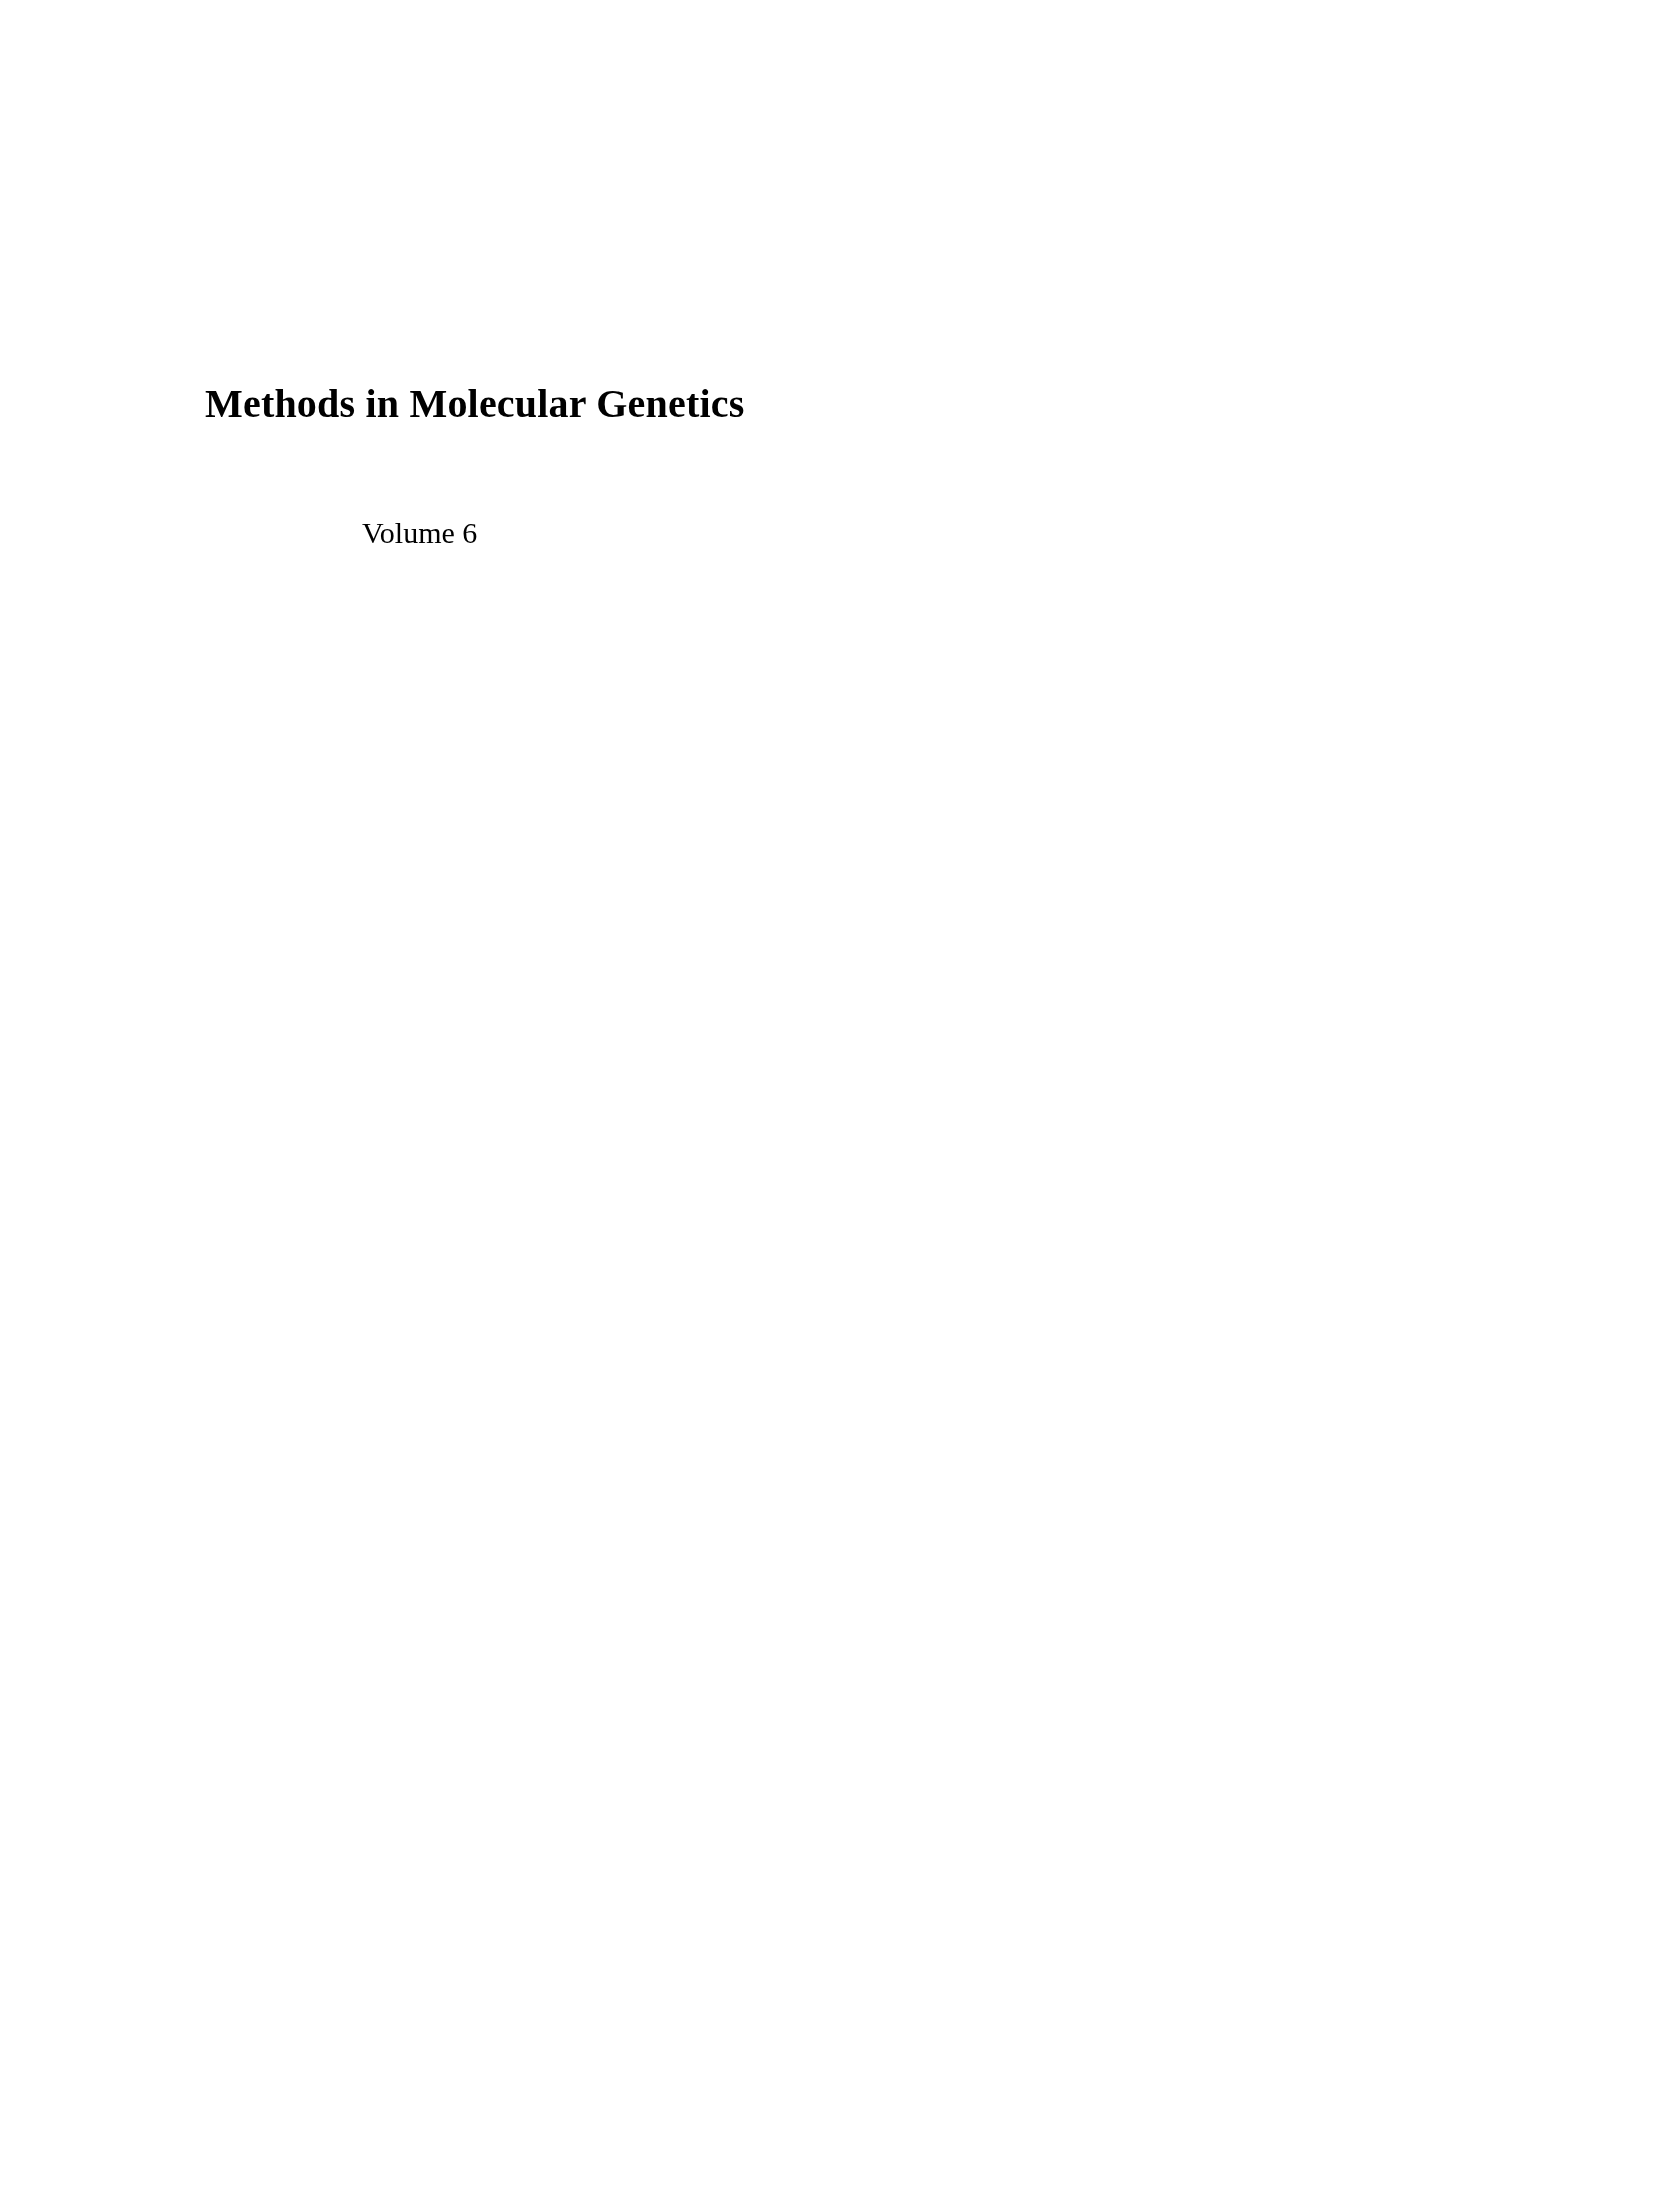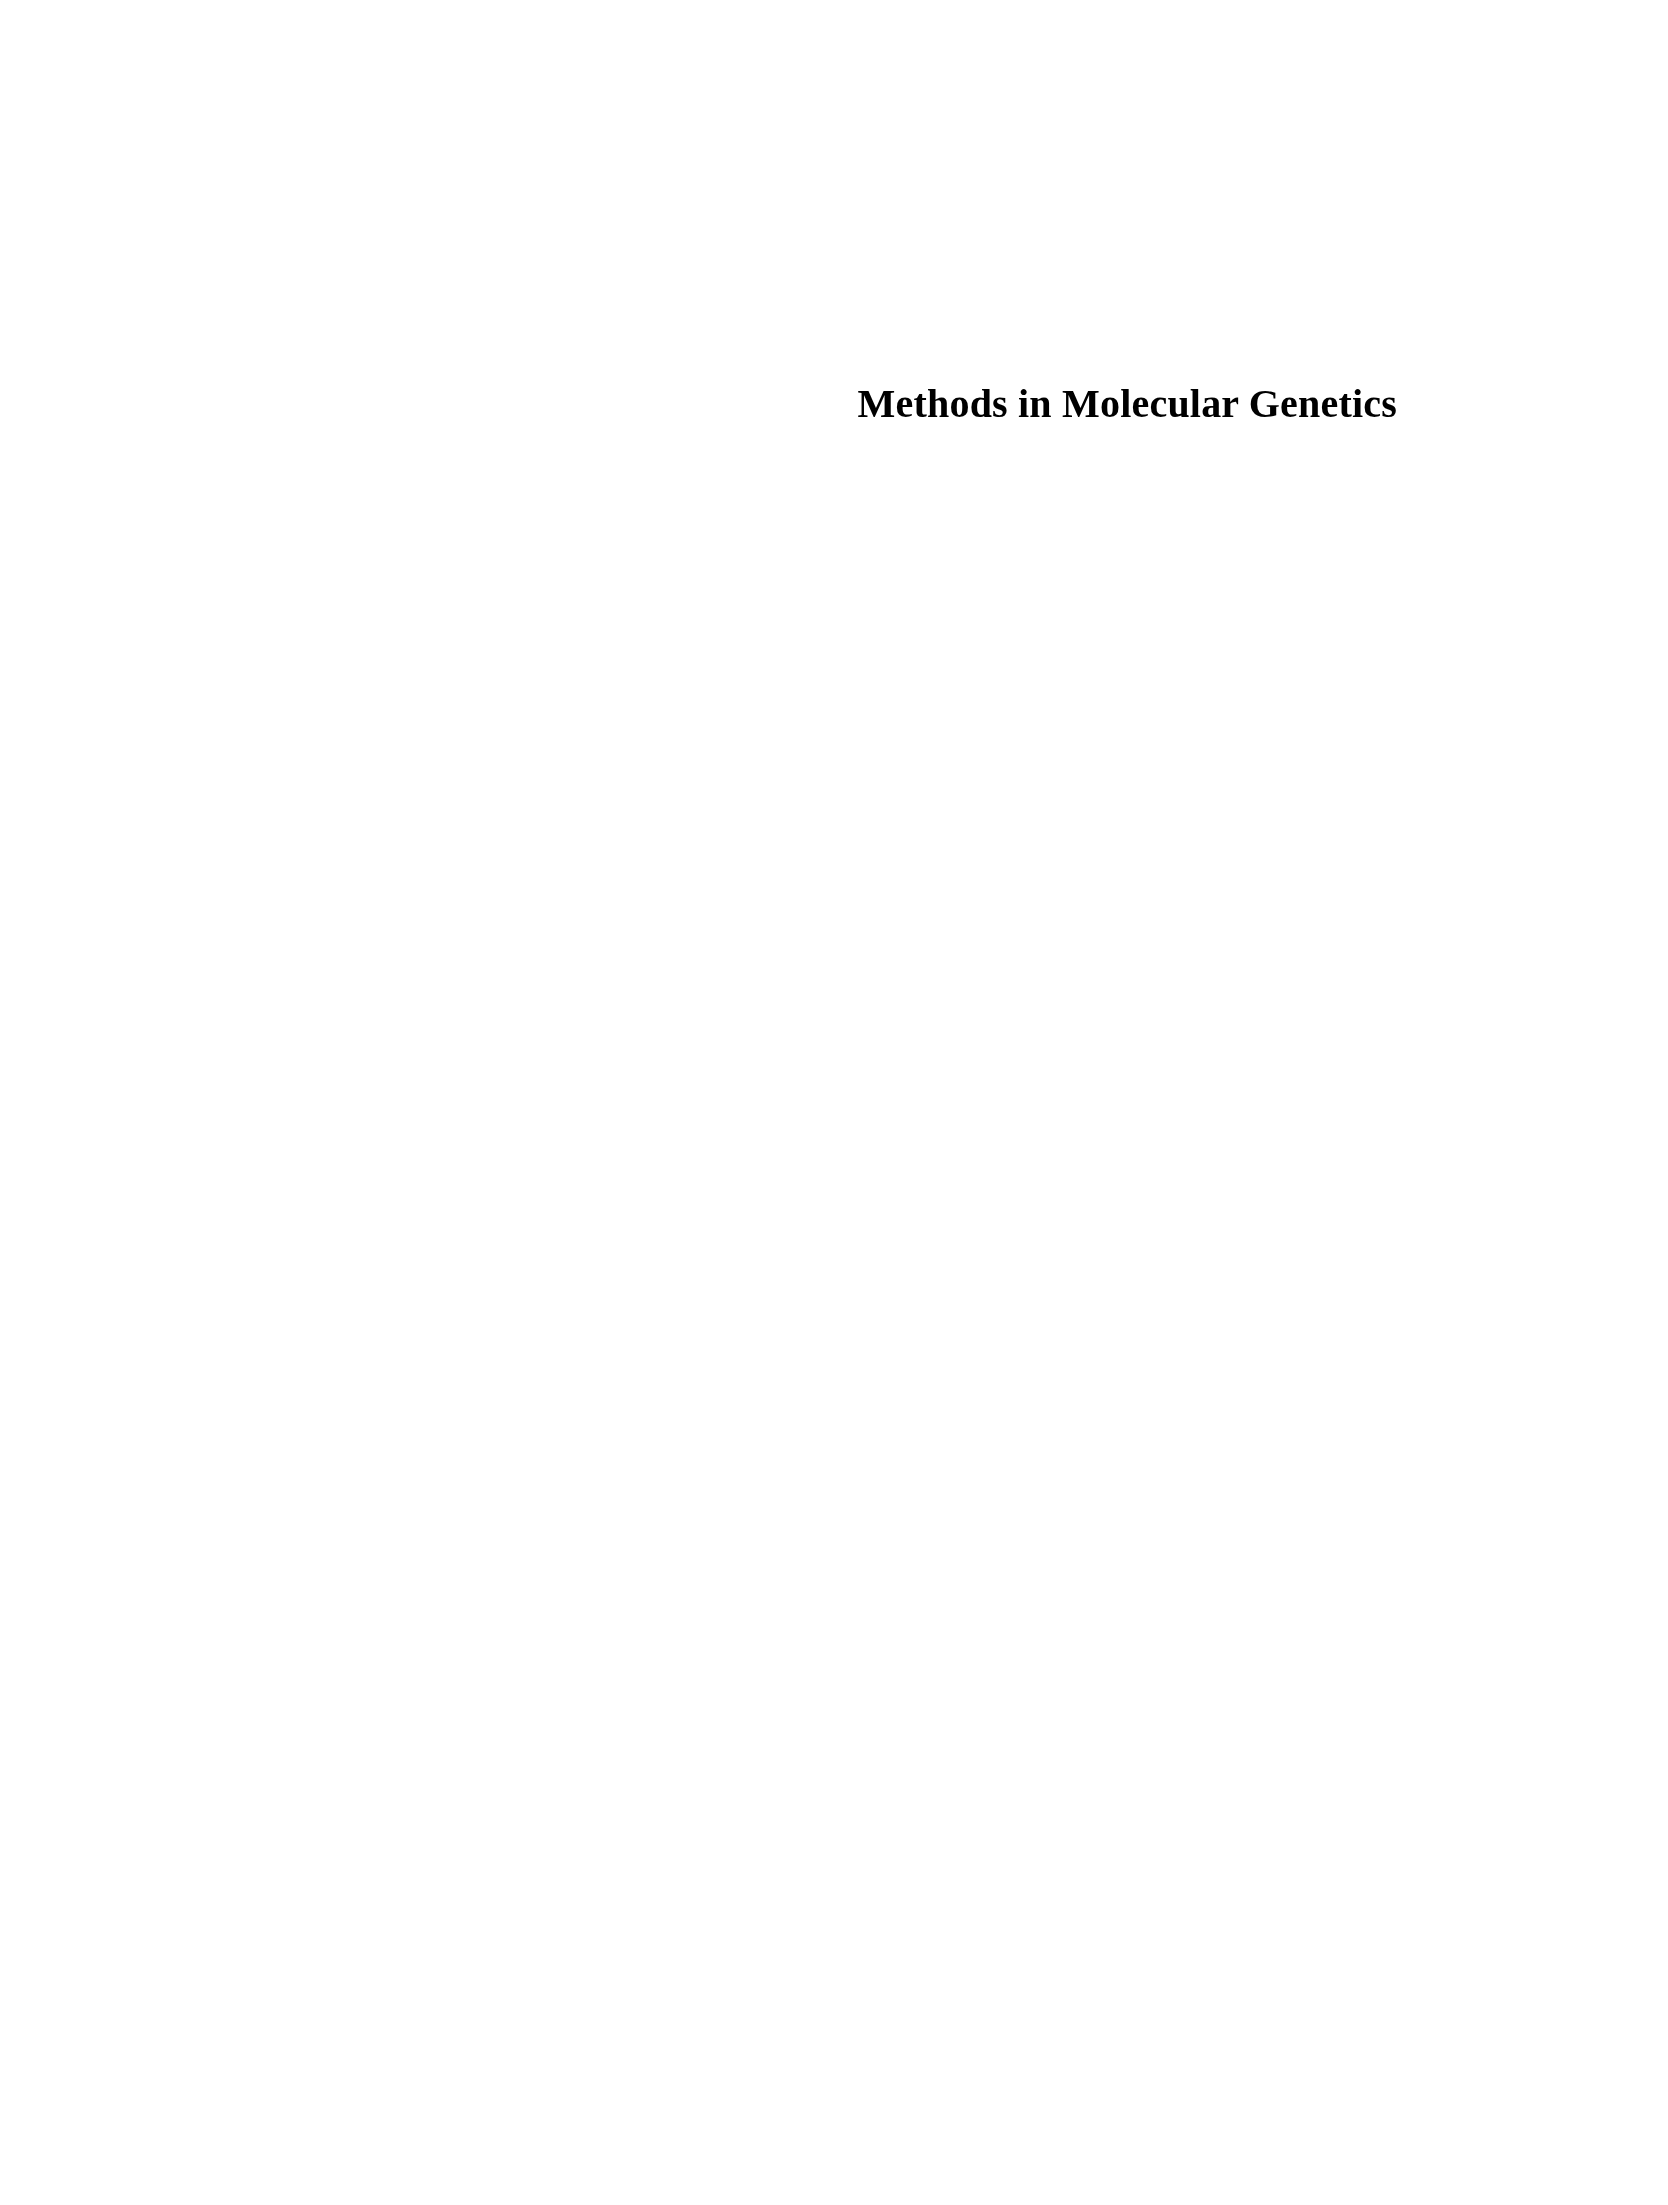--- a/index.html
+++ b/index.html
@@ -28,21 +28,20 @@
   }
   .series-title {
     font-family: "Liberation Serif", serif;
     font-weight: bold;
     font-size: 40px;
     line-height: 1.15;
     letter-spacing: 0.2px;
     color: #000000;
     margin: 0;
     white-space: nowrap;
-    text-align: right;
   }
   .volume-block {
     position: absolute;
     left: 362px;
     top: 515px;
     width: 1033px;
   }
   .volume-label {
     font-family: "Liberation Serif", serif;
     font-weight: normal;
@@ -70,16 +69,19 @@
 </style>
 </head>
 <body>
 
 <div class="page">
 
   <div class="title-block">
     <h1 class="series-title">Methods in Molecular Genetics</h1>
   </div>
 
+  <div class="volume-block">
+    <p class="volume-label">Volume 6</p>
+  </div>
 
 
 </div>
 
 
 </body></html>

